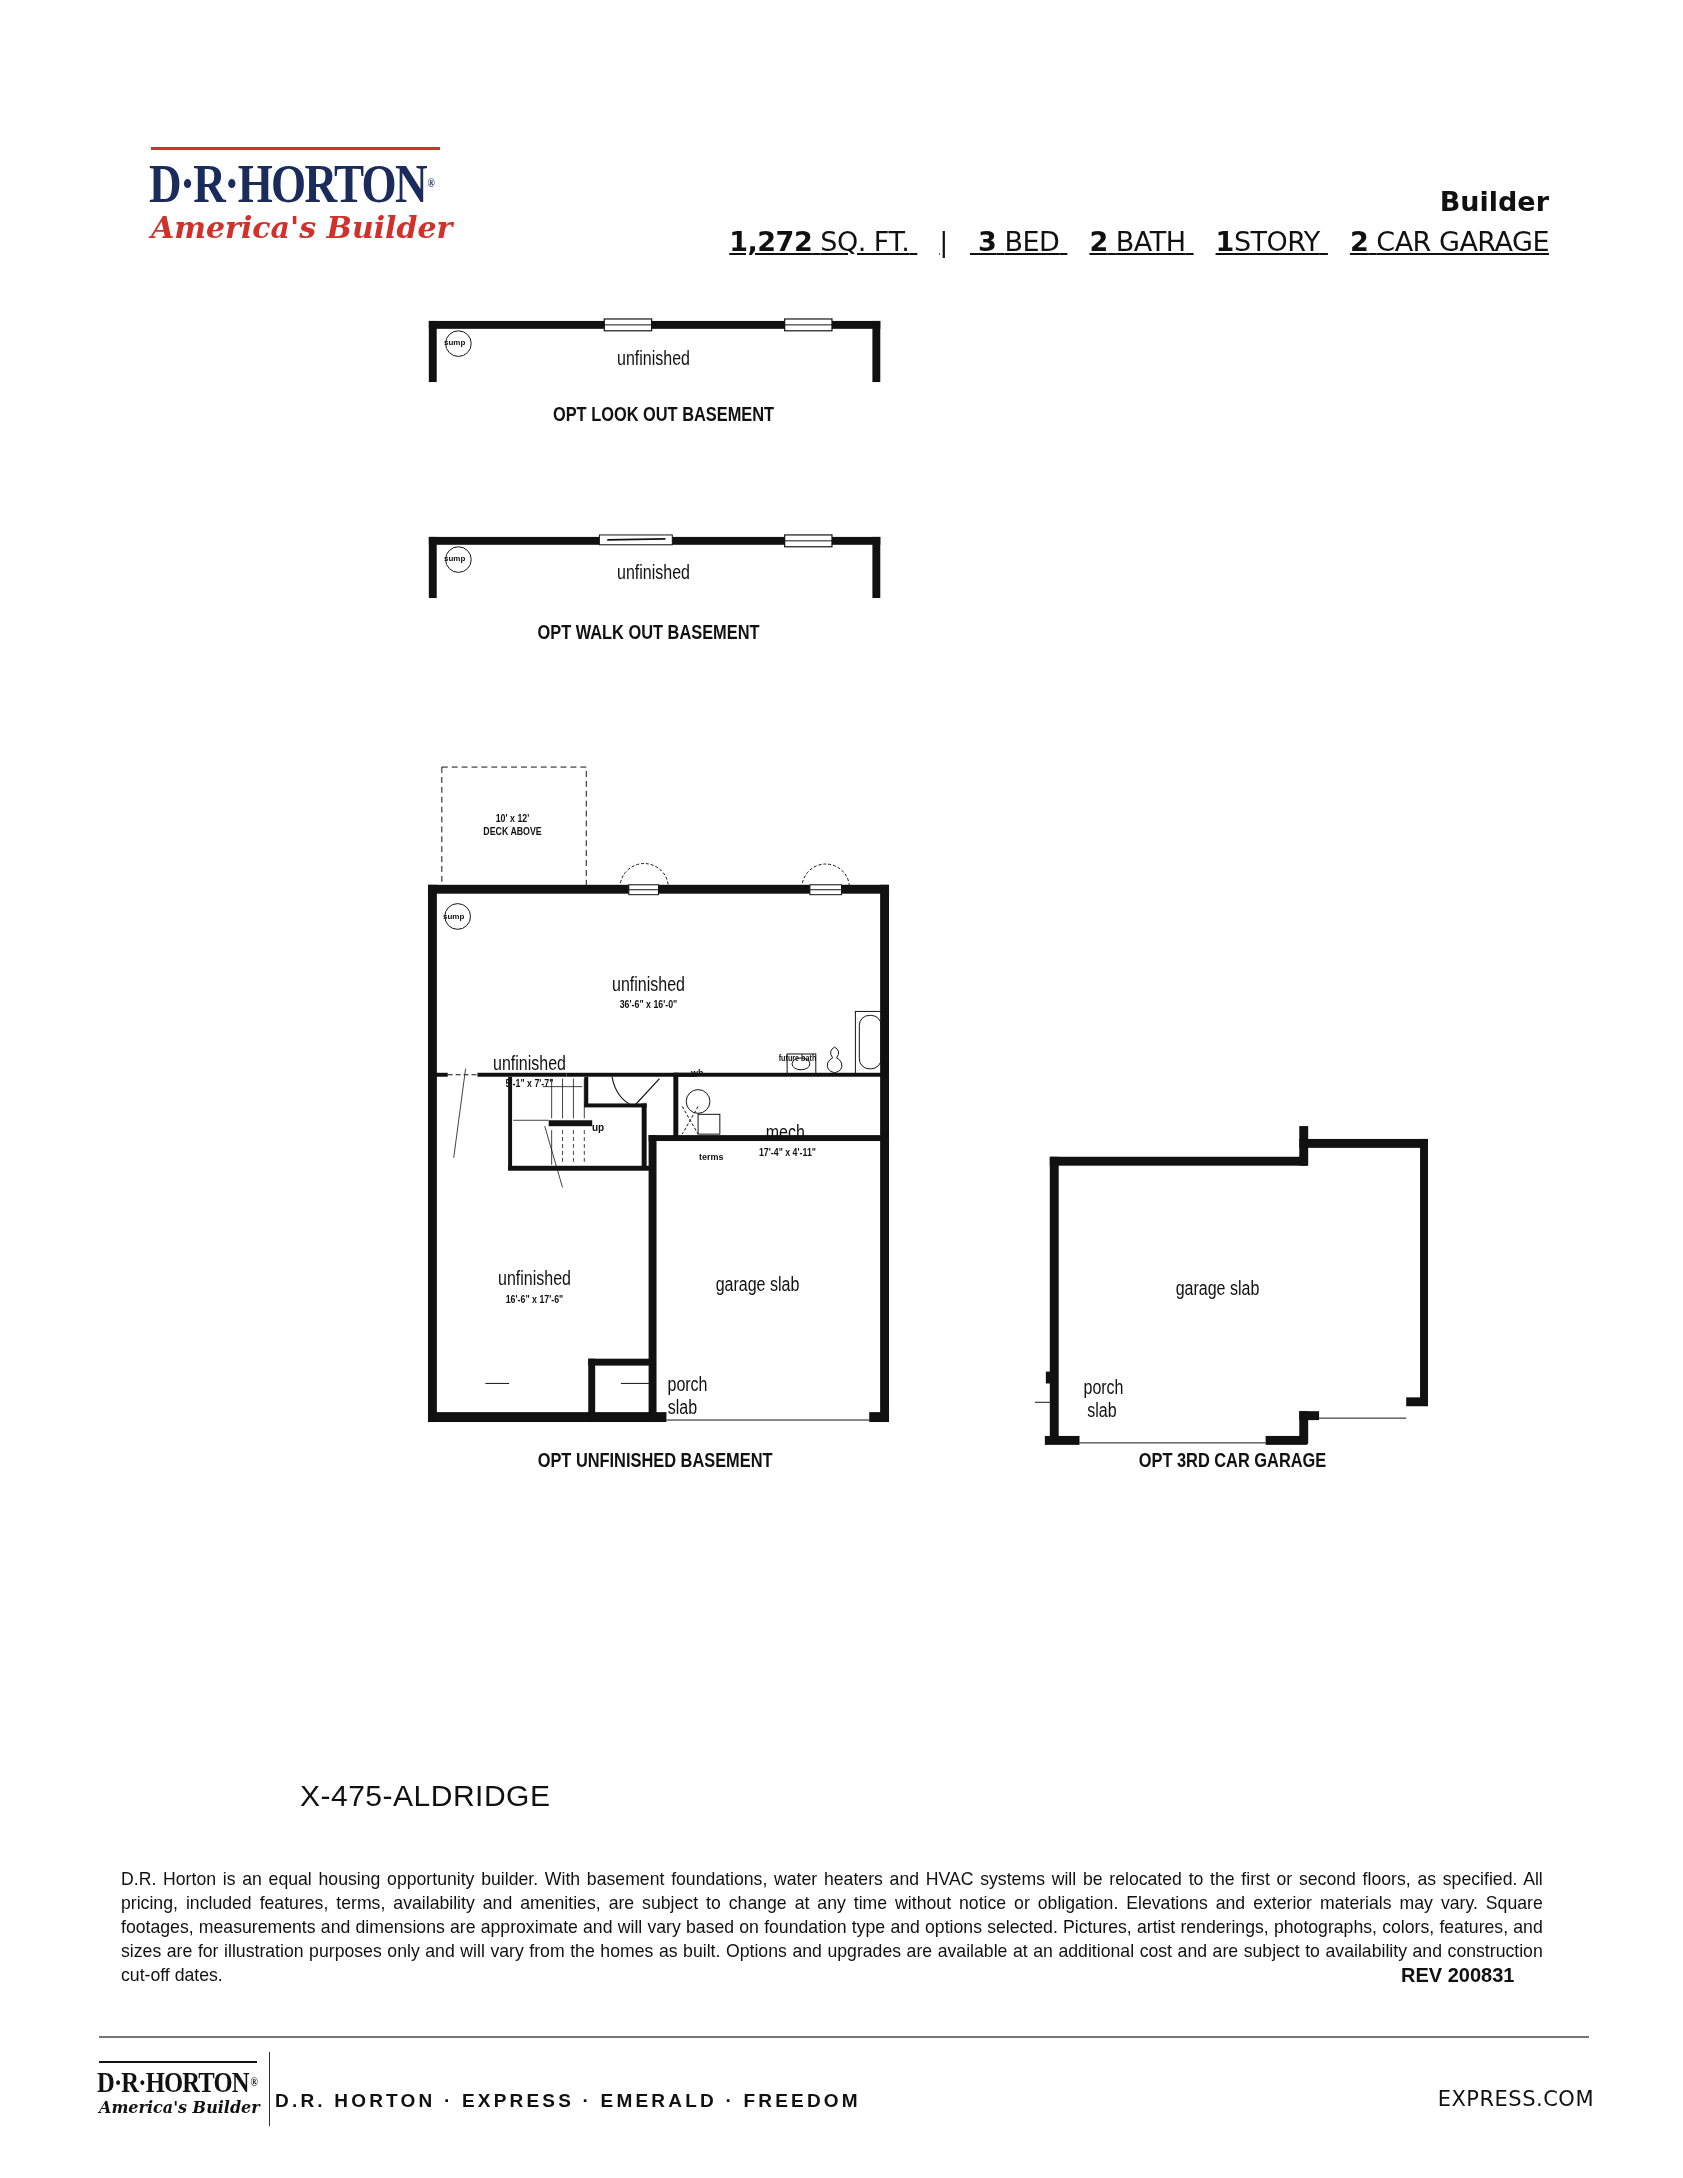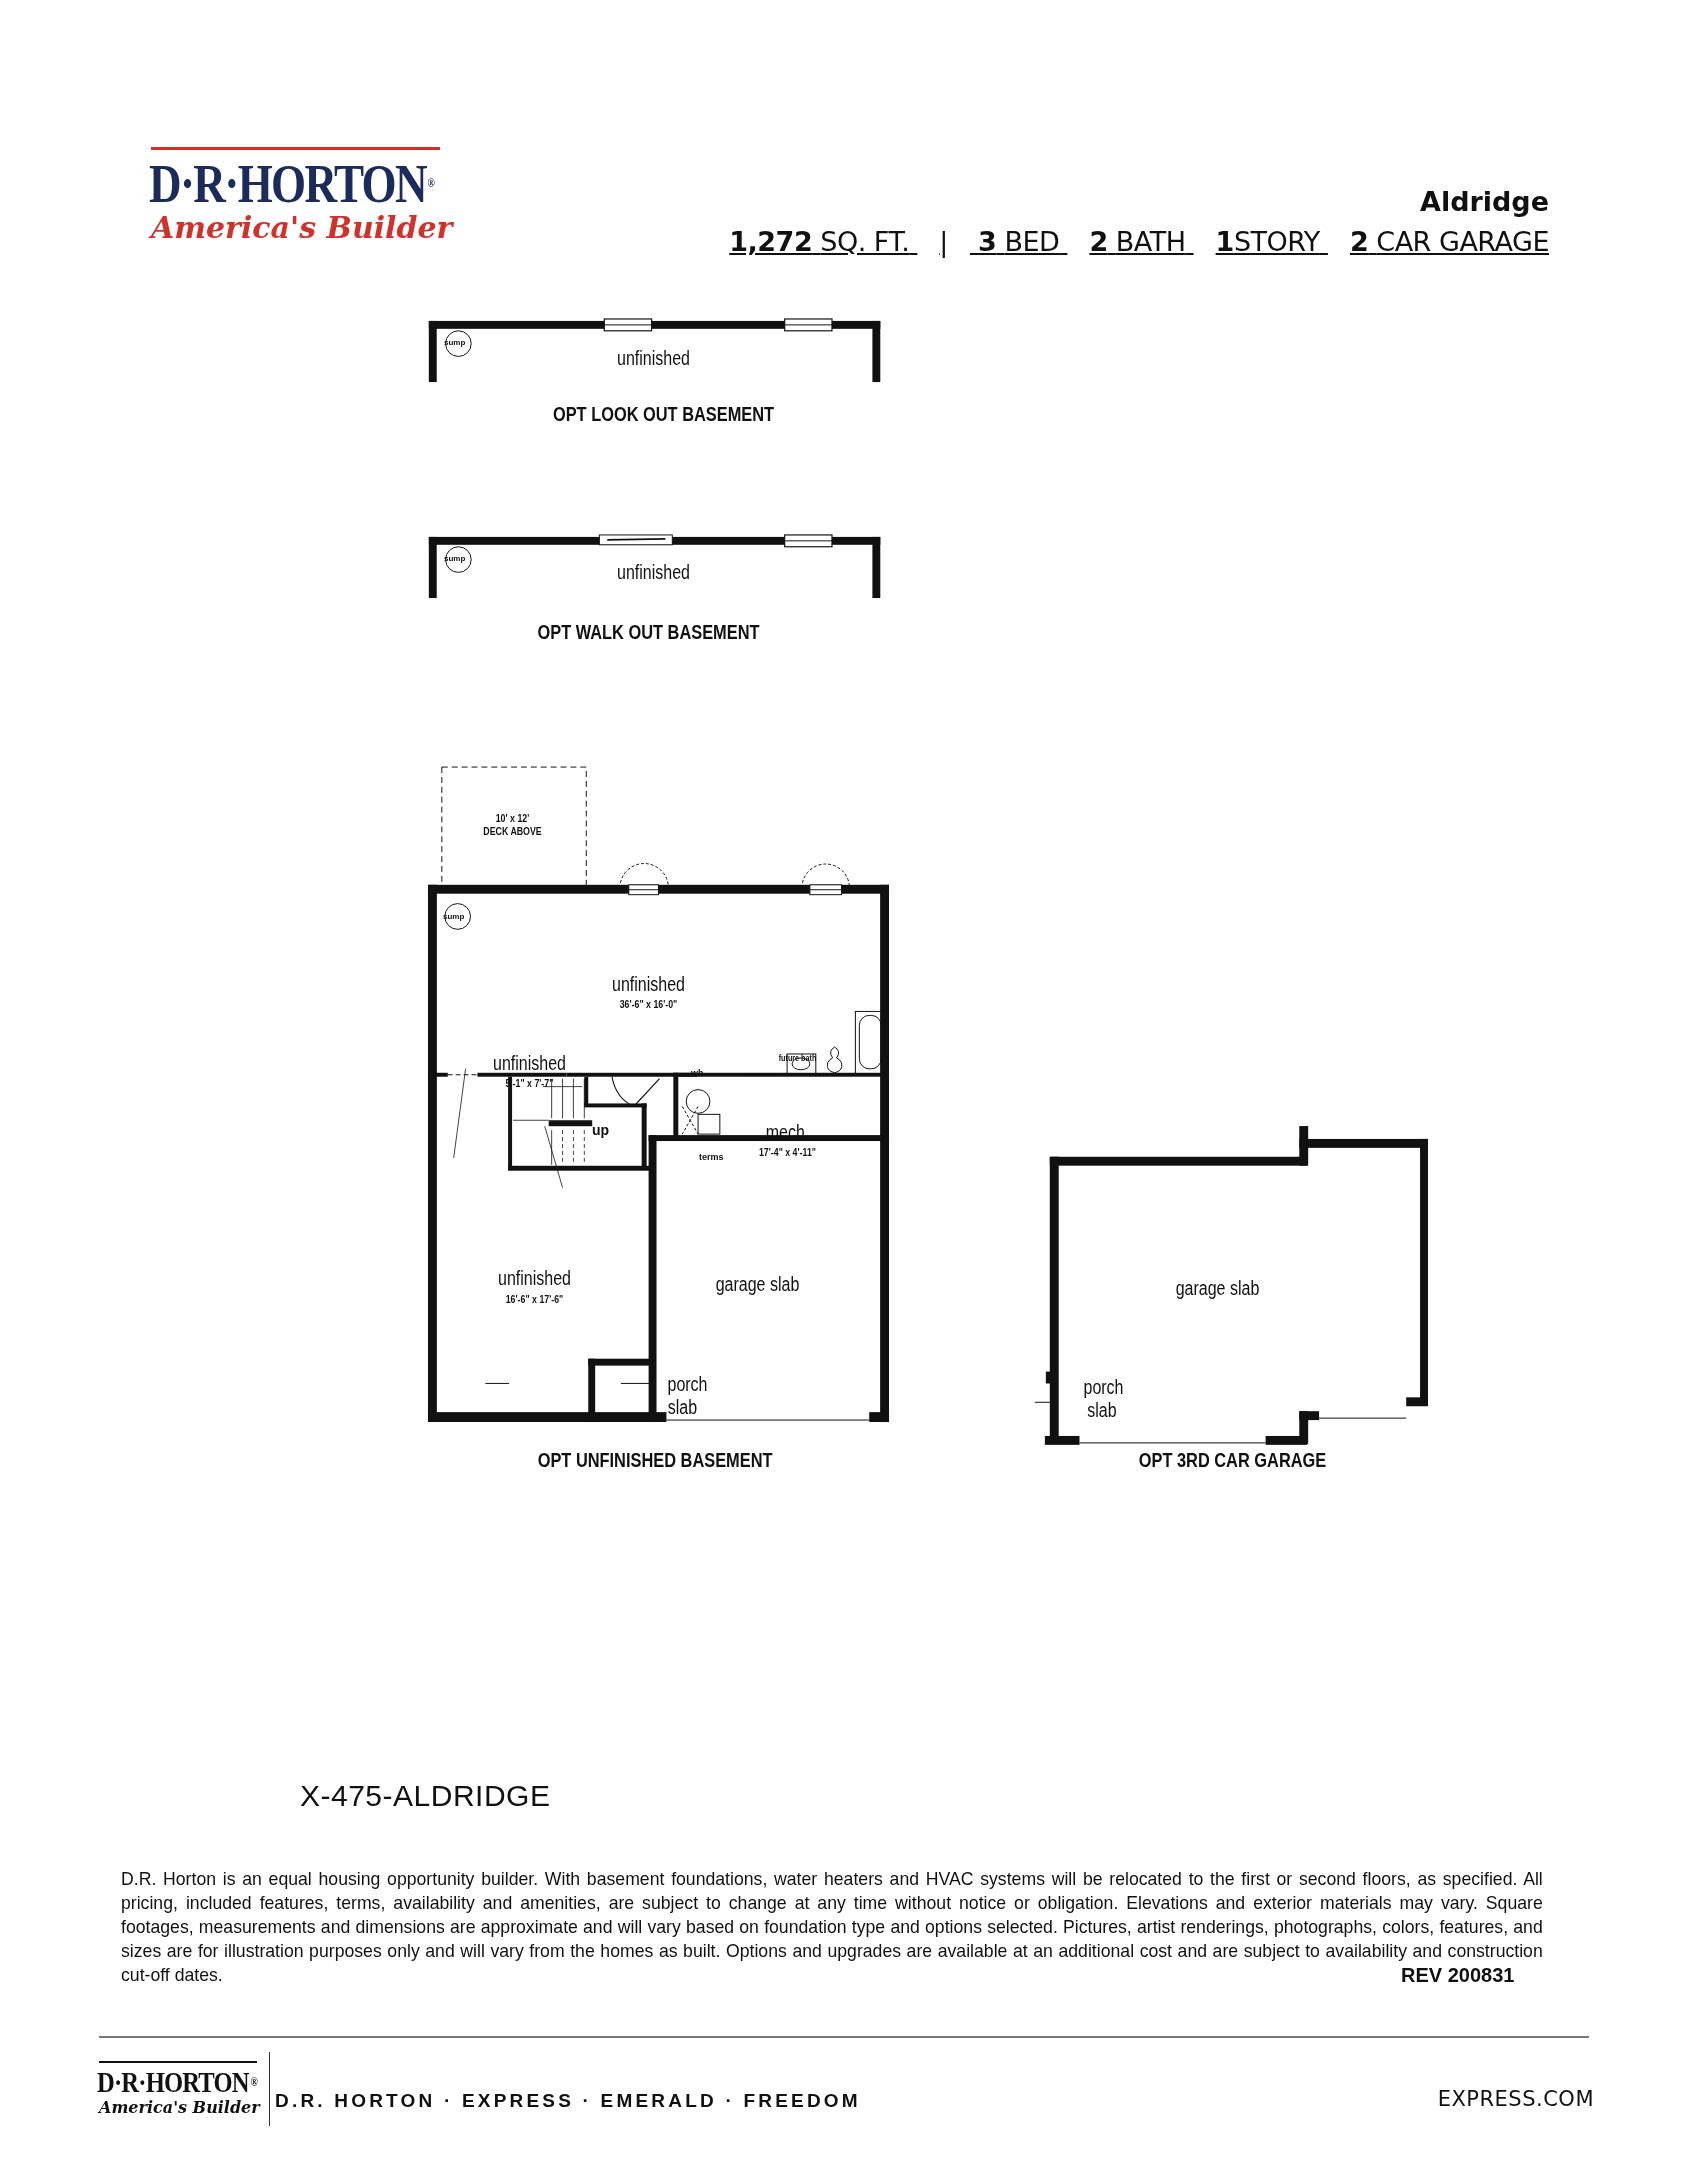--- a/index.html
+++ b/index.html
@@ -37,21 +37,21 @@
 </style>
 </head>
 <body>
 
 <div class="abs logo-top">
   <div class="logo-rule"></div>
   <div class="logo-word"><span>D·R·HORTON</span><span class="logo-reg">®</span></div>
   <div class="logo-script">America's Builder</div>
 </div>
 
-<div class="abs plan-name">Aldridge</div>
+<div class="abs plan-name">Builder</div>
 <div class="abs specs">
   <b>1,272</b>
   <span>SQ. FT.</span>
   <span class="sep">|</span>
   <b>3</b>
   <span>BED</span>
   <b class="gap">2</b>
   <span>BATH</span>
   <b class="gap">1</b><span>STORY</span>
   <b class="gap">2</b>
@@ -180,21 +180,21 @@
 <div class="abs" style="left:478px;top:812px;width:69px;text-align:center;font-size:11px;font-weight:bold;transform:scaleX(0.8);">10' x 12'</div>
 <div class="abs" style="left:468px;top:825px;width:89px;text-align:center;font-size:11px;font-weight:bold;transform:scaleX(0.8);">DECK ABOVE</div>
 
 <div class="abs room-label" style="left:579px;top:973px;width:139px;">unfinished</div>
 <div class="abs room-dim" style="left:584px;top:998px;width:129px;">36'-6" x 16'-0"</div>
 
 <div class="abs room-label" style="left:475px;top:1052px;width:109px;">unfinished</div>
 <div class="abs room-dim" style="left:475px;top:1077px;width:109px;">5'-1" x 7'-7"</div>
 
 <div class="abs" style="left:774px;top:1053px;font-size:9px;font-weight:bold;transform:scaleX(0.8);">future bath</div>
-<div class="abs" style="left:592px;top:1122px;font-size:14px;font-weight:bold;">up</div>
+<div class="abs" style="left:592px;top:1122px;font-size:10px;font-weight:bold;">up</div>
 <div class="abs" style="left:691px;top:1068px;font-size:9px;font-weight:bold;">wh</div>
 <div class="abs" style="left:699px;top:1152px;font-size:9px;font-weight:bold;">terms</div>
 
 <div class="abs room-label" style="left:733px;top:1121px;width:109px;">mech.</div>
 <div class="abs room-dim" style="left:728px;top:1146px;width:119px;">17'-4" x 4'-11"</div>
 
 <div class="abs room-label" style="left:475px;top:1267px;width:119px;">unfinished</div>
 <div class="abs room-dim" style="left:475px;top:1293px;width:119px;">16'-6" x 17'-6"</div>
 
 <div class="abs room-label" style="left:693px;top:1273px;width:129px;">garage slab</div>

